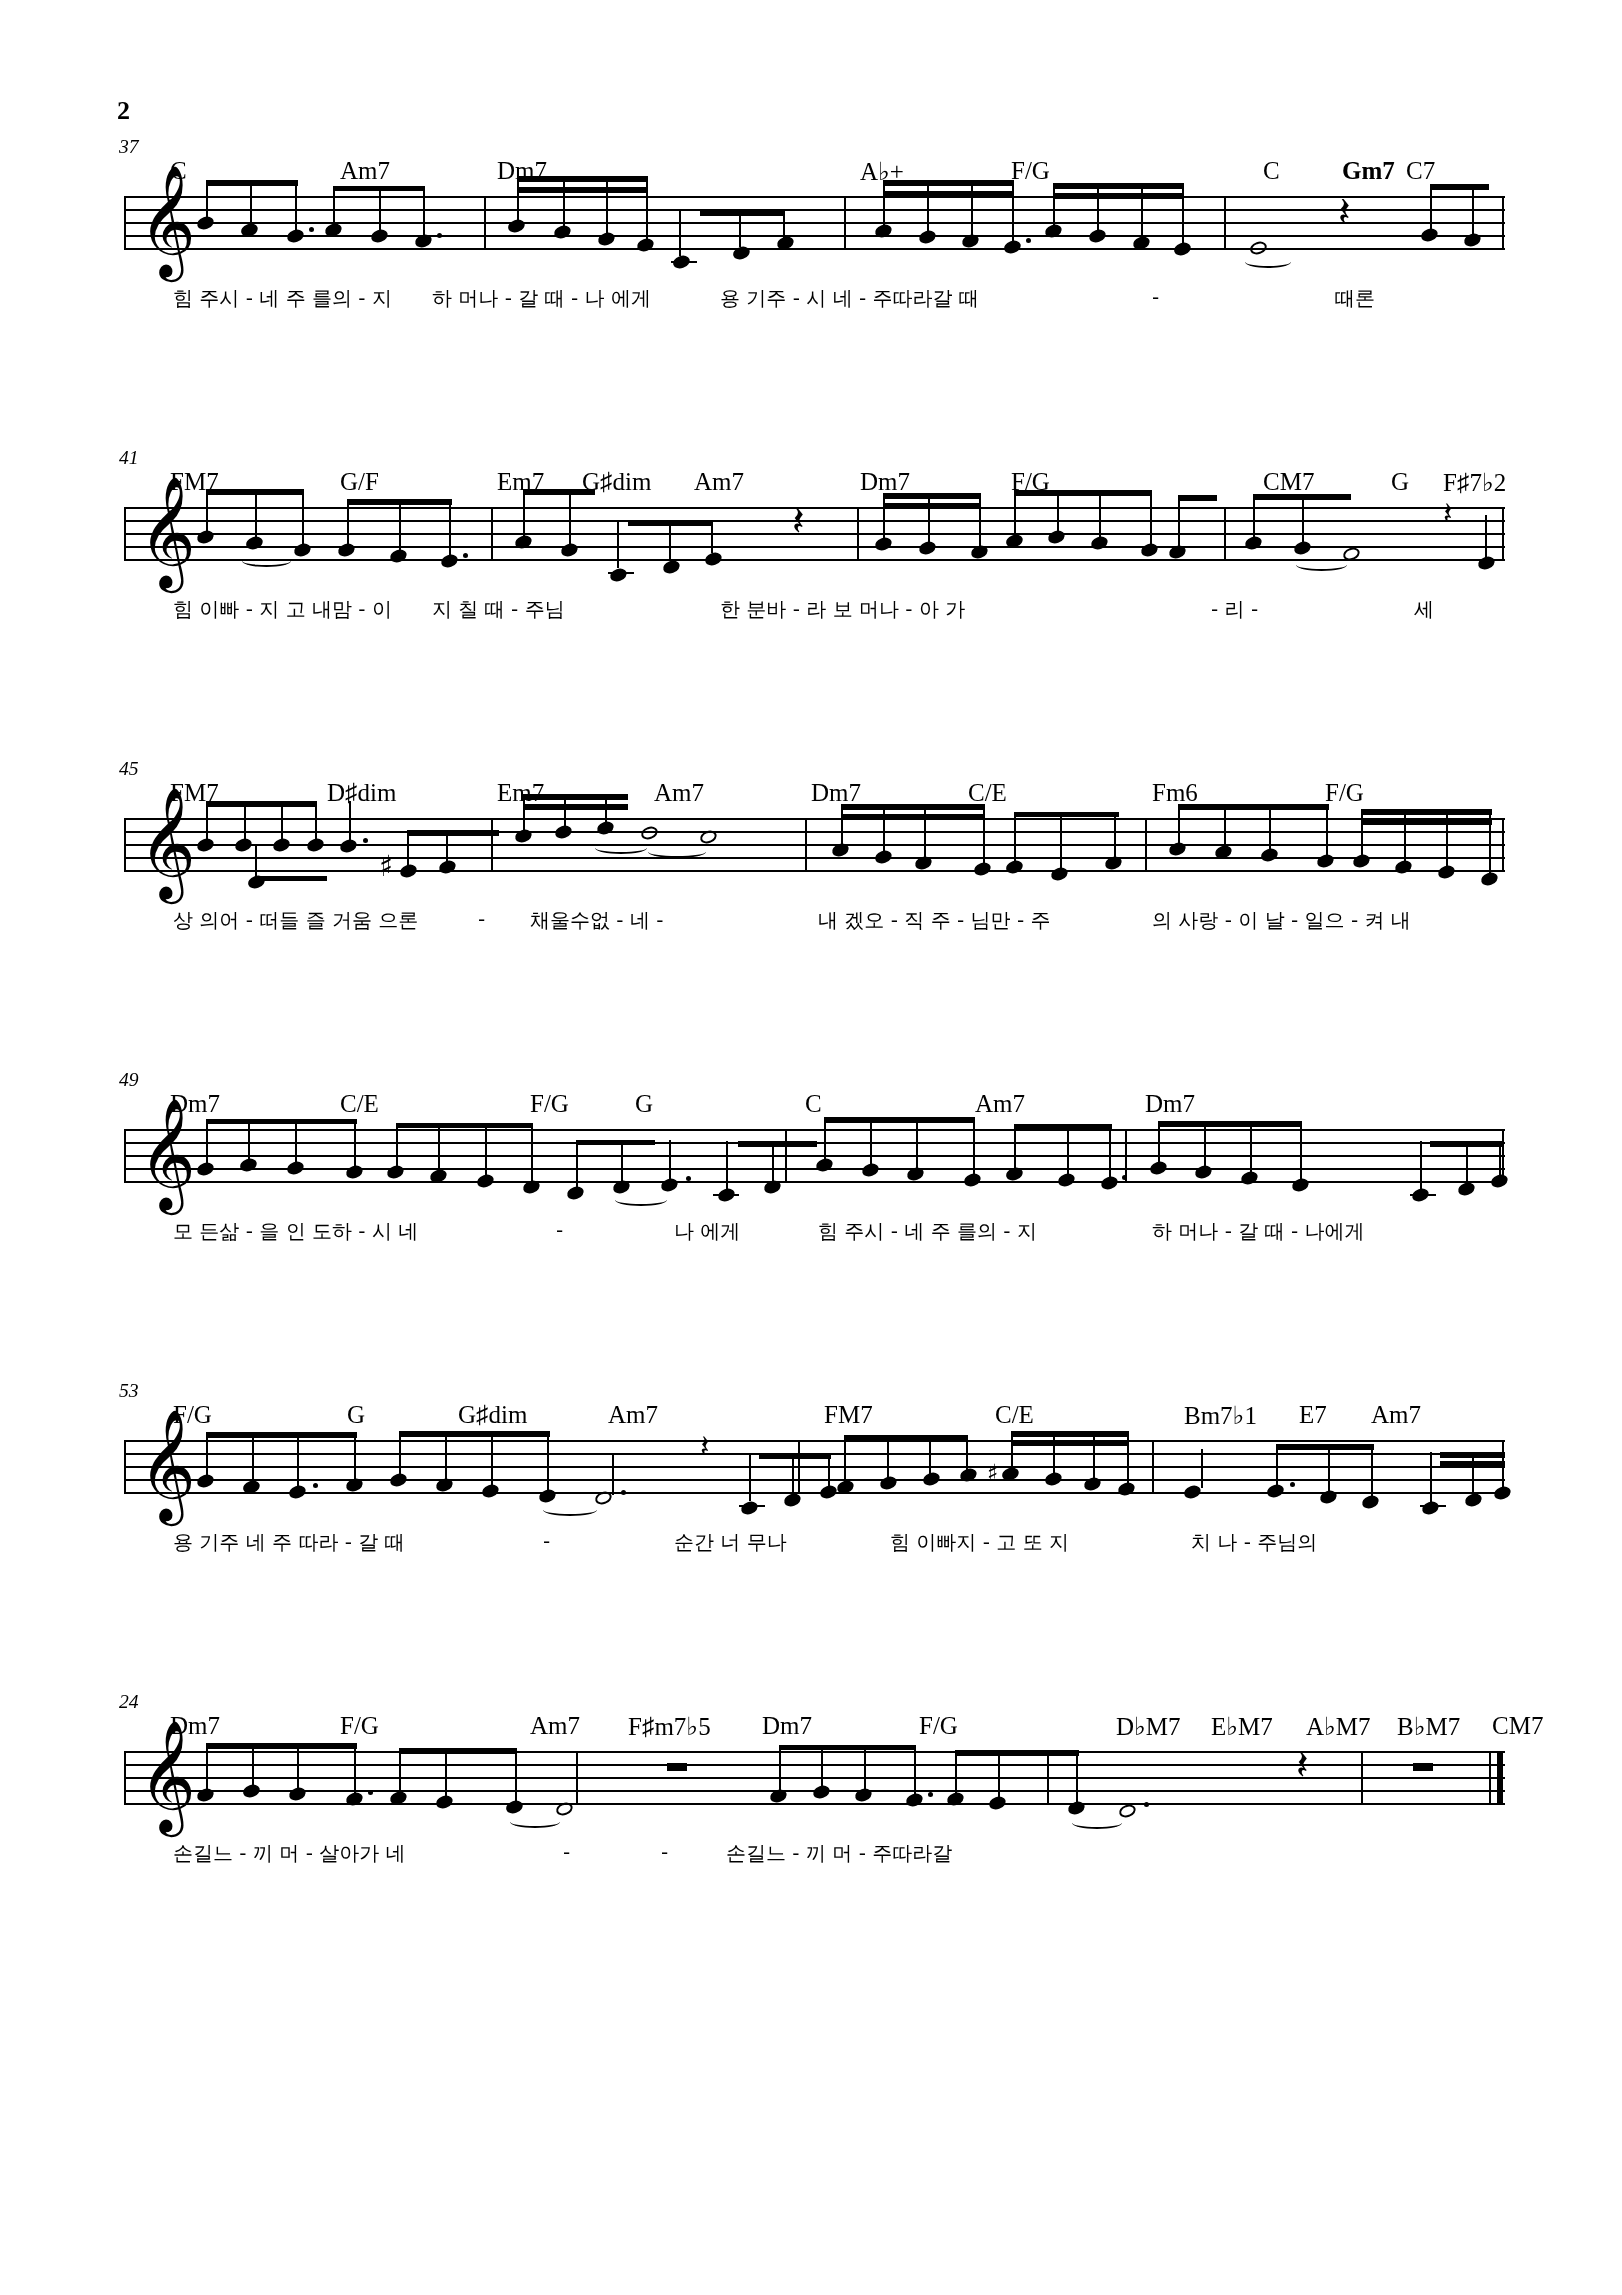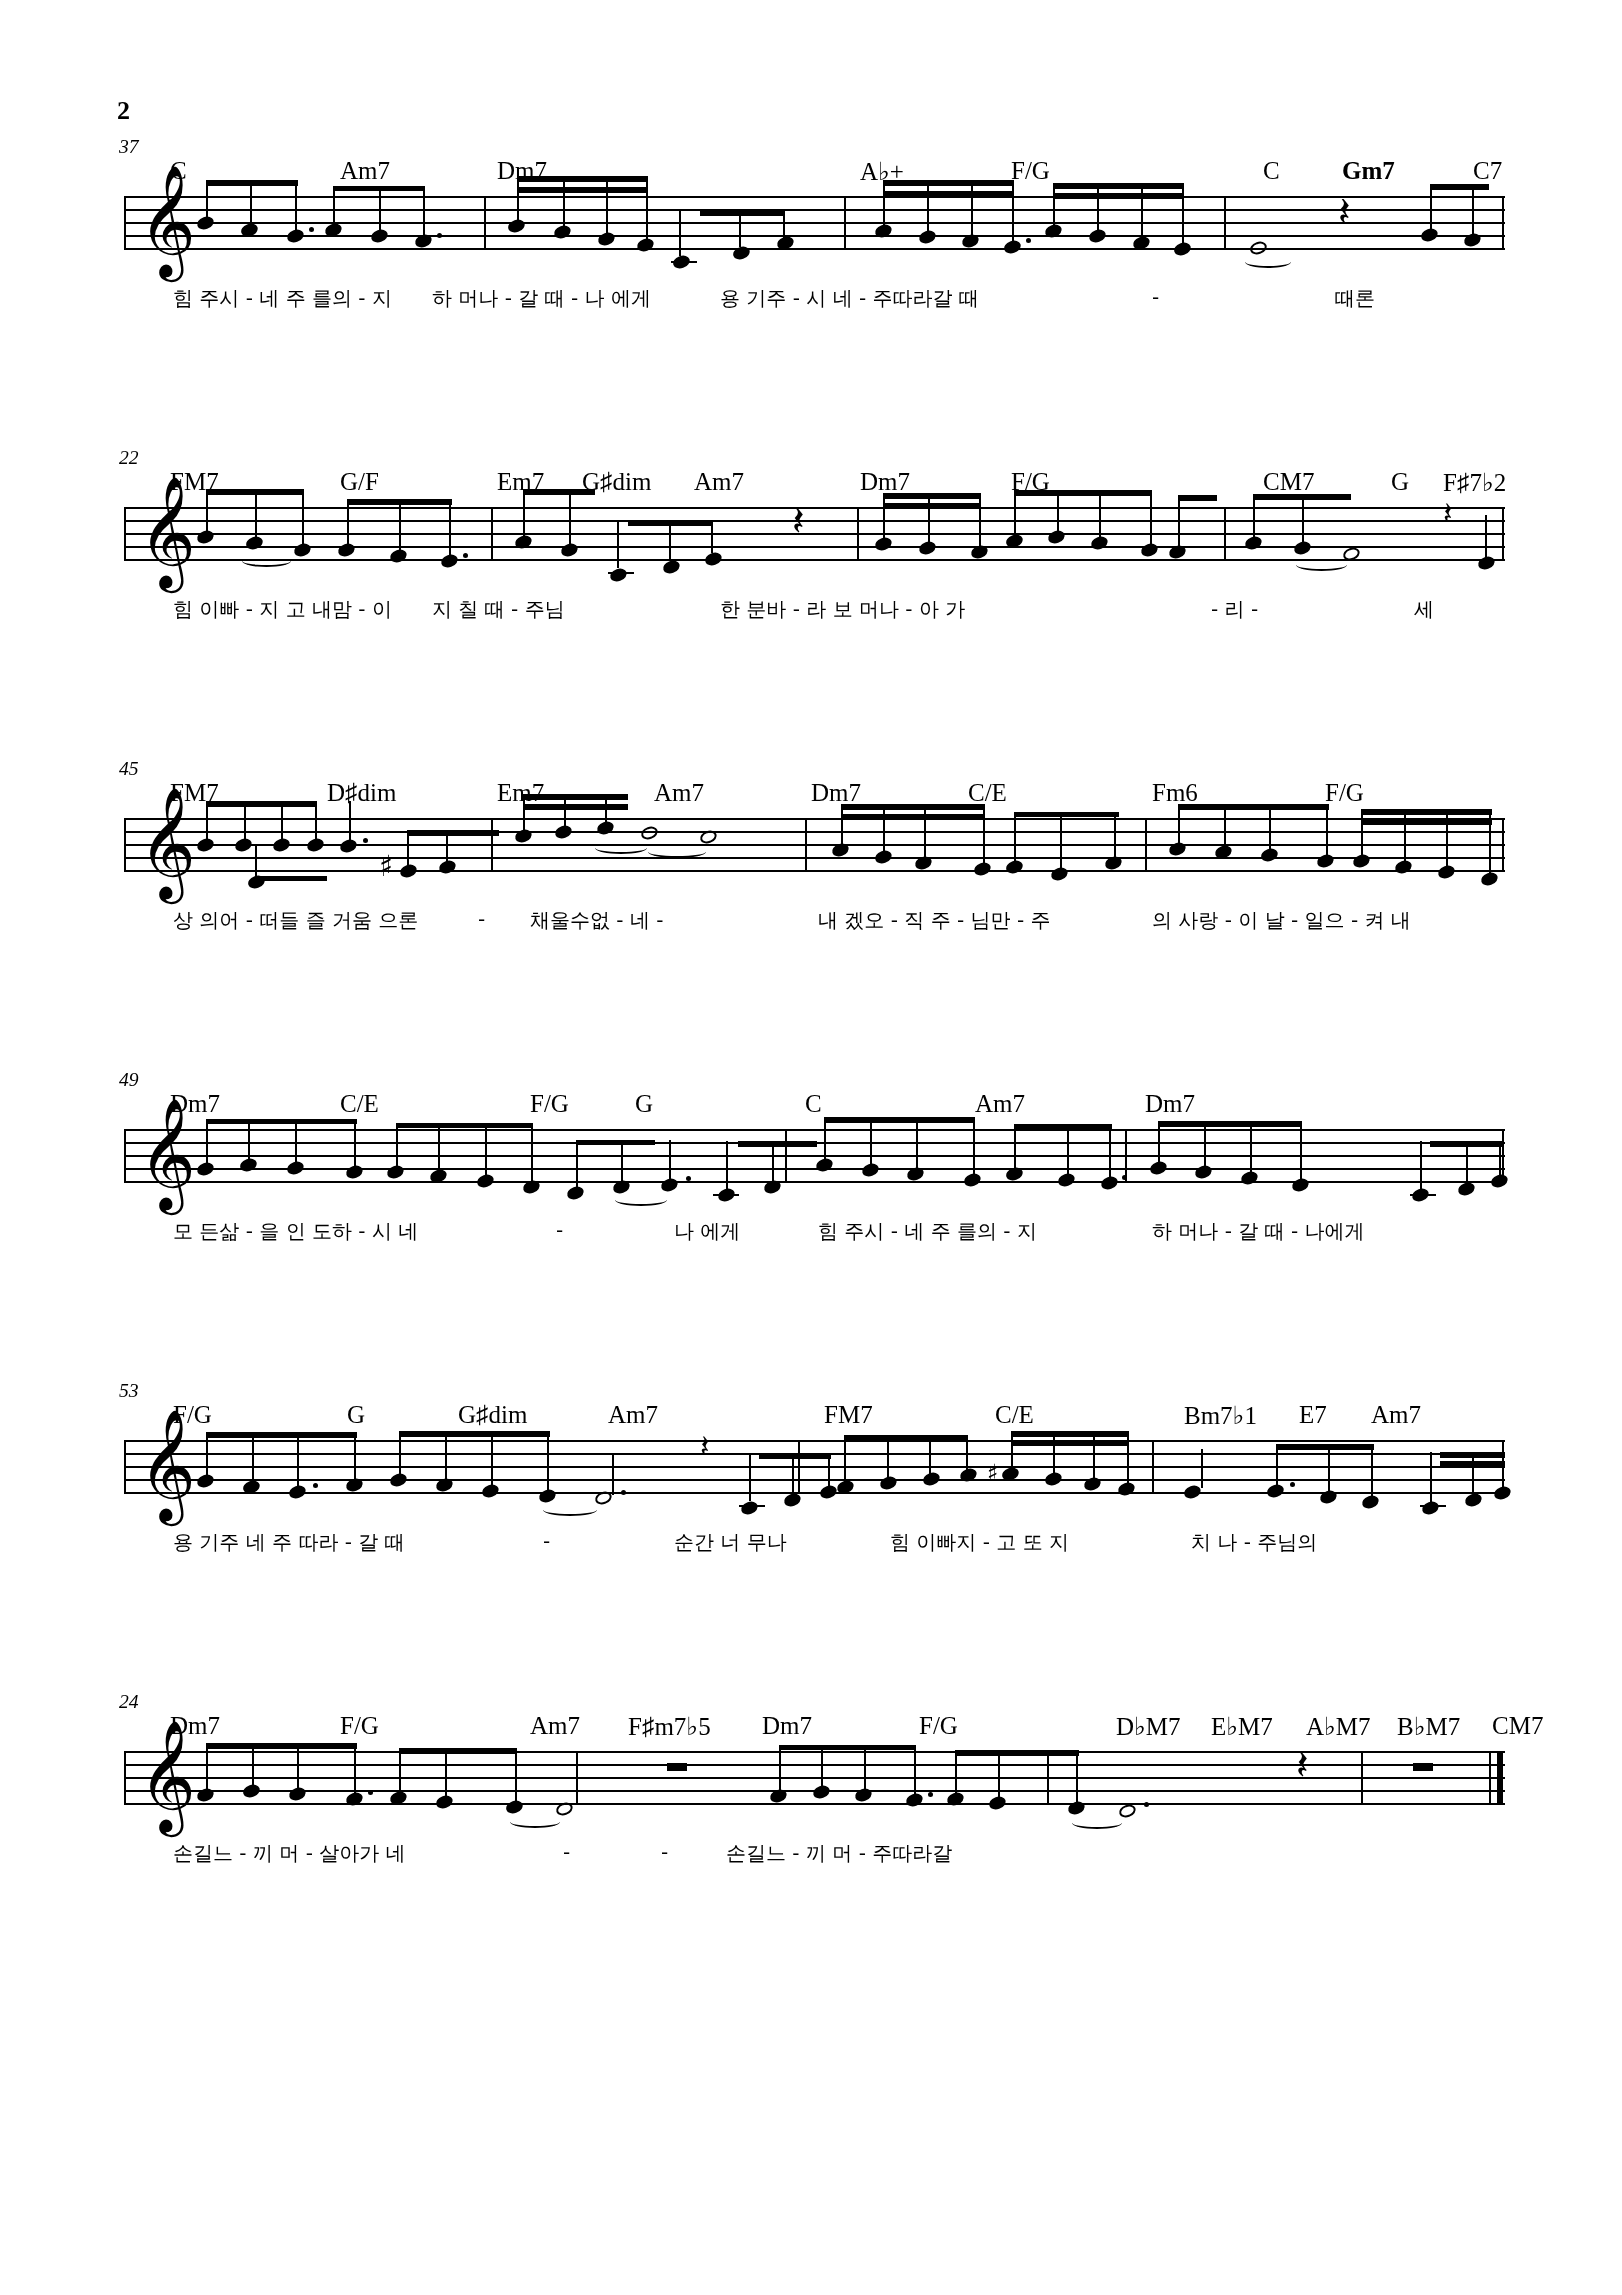--- a/index.html
+++ b/index.html
@@ -174,21 +174,21 @@
   <div class="system" style="top:157px;">
     <div class="measure-number">37</div>
 
     <div class="chord" style="left:59px;">C</div>
     <div class="chord" style="left:229px;">Am7</div>
     <div class="chord" style="left:386px;">Dm7</div>
     <div class="chord" style="left:749px;">A♭+</div>
     <div class="chord" style="left:900px;">F/G</div>
     <div class="chord" style="left:1152px;">C</div>
     <div class="chord" style="left:1231px;font-weight:bold;">Gm7</div>
-    <div class="chord" style="left:1362px;text-align:center;">C7</div>
+    <div class="chord" style="left:1295px;text-align:center;">C7</div>
 
     <div class="staff">
       <div class="staff-line l0"></div>
       <div class="staff-line l1"></div>
       <div class="staff-line l2"></div>
       <div class="staff-line l3"></div>
       <div class="staff-line l4"></div>
 
       <div class="clef">𝄞</div>
 
@@ -272,21 +272,21 @@
     <div class="lyrics">
       <span class="lyric" style="left:62px;">힘 주시 - 네  주 를의 - 지</span>
       <span class="lyric" style="left:321px;">하 머나 - 갈 때  -  나 에게</span>
       <span class="lyric" style="left:609px;">용 기주 - 시 네  -  주따라갈 때</span>
       <span class="lyric" style="left:1041px;">-</span>
       <span class="lyric" style="left:1224px;">때론</span>
     </div>
   </div>
 
   <div class="system" style="top:468px;">
-    <div class="measure-number">22</div>
+    <div class="measure-number">41</div>
 
     <div class="chord" style="left:59px;">FM7</div>
     <div class="chord" style="left:229px;">G/F</div>
     <div class="chord" style="left:386px;">Em7</div>
     <div class="chord" style="left:471px;">G♯dim</div>
     <div class="chord" style="left:583px;">Am7</div>
     <div class="chord" style="left:749px;">Dm7</div>
     <div class="chord" style="left:900px;">F/G</div>
     <div class="chord" style="left:1152px;">CM7</div>
     <div class="chord" style="left:1280px;">G</div>

